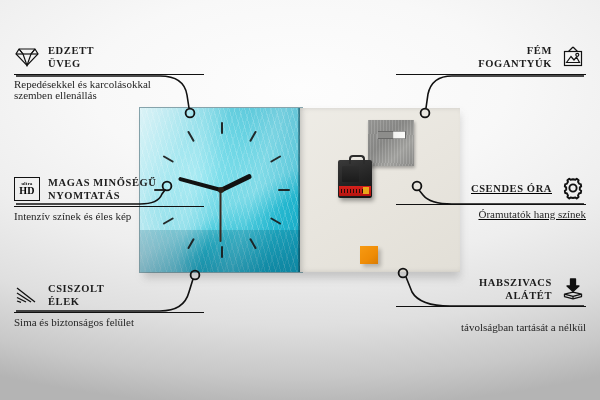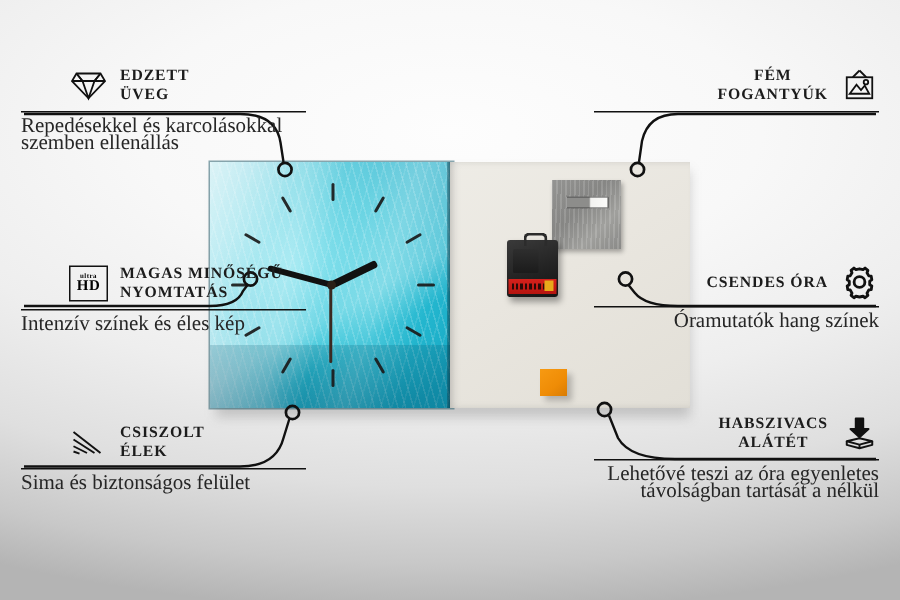--- a/index.html
+++ b/index.html
@@ -209,43 +209,42 @@
 
   
   .feature {
     position: absolute;
     width: 190px;
   }
   .feature .head {
     display: flex;
     align-items: center;
     gap: 8px;
-    margin-left: 32px;
   }
   .feature.left .head { justify-content: flex-start; }
   .feature.right .head { justify-content: flex-end; }
 
   .feature .title {
     font-size: 10.5px;
     letter-spacing: 0.6px;
     font-weight: bold;
     color: #1c1c1c;
     line-height: 13px;
     text-transform: uppercase;
   }
   .feature.left .title { text-align: left; }
-  .feature.right .title { text-align: center; }
+  .feature.right .title { text-align: right; }
 
   .feature .rule {
     height: 1px;
     background: #111111;
     margin: 4px 0 4px 0;
   }
   .feature .desc {
-    font-size: 14px;
+    font-size: 11px;
     color: #262626;
     line-height: 11px;
   }
   .feature.left .desc { text-align: left; }
   .feature.right .desc { text-align: right; }
 
   .ficon {
     width: 26px;
     height: 24px;
     flex: 0 0 26px;
@@ -268,21 +267,21 @@
     line-height: 1;
   }
   .hd-badge .u { font-size: 4.6px; letter-spacing: .3px; font-weight: bold; }
   .hd-badge .h { font-size: 10px; font-weight: bold; letter-spacing: .3px; }
 
   
   #feature-glass     { left: 14px;  top: 44px; }
   #feature-print     { left: 14px;  top: 176px; }
   #feature-edges     { left: 14px;  top: 282px; }
   #feature-handles   { left: 396px; top: 44px; }
-  #feature-mechanism { left: 396px; top: 176px; }
+  #feature-mechanism { left: 396px; top: 176px; text-decoration: underline; }
   #feature-foam      { left: 396px; top: 276px; }
 
   #connectors {
     position: absolute;
     inset: 0;
     pointer-events: none;
   }
 </style>
 </head>
 <body>
@@ -478,18 +477,18 @@
             <path d="M9.5,1 L14.5,1 L14.5,8 L18,8 L12,13.5 L6,8 L9.5,8 Z" fill="#111"></path>
             <path d="M12,14.2 L20.5,16.2 L12,18.4 L3.5,16.2 Z"></path>
             <path d="M3.5,16.2 L3.5,18.6 L12,20.8 L20.5,18.6 L20.5,16.2"></path>
             <path d="M12,18.4 L12,20.8"></path>
           </g>
         </svg>
       </span>
     </div>
     <div class="rule"></div>
     <div class="desc">
-      <span>Lehetővé teszi az óra egyenletes</span><br>
+      <br>
       <span>távolságban tartását a nélkül</span>
     </div>
   </div>
 
 </div>
 
 </body></html>

